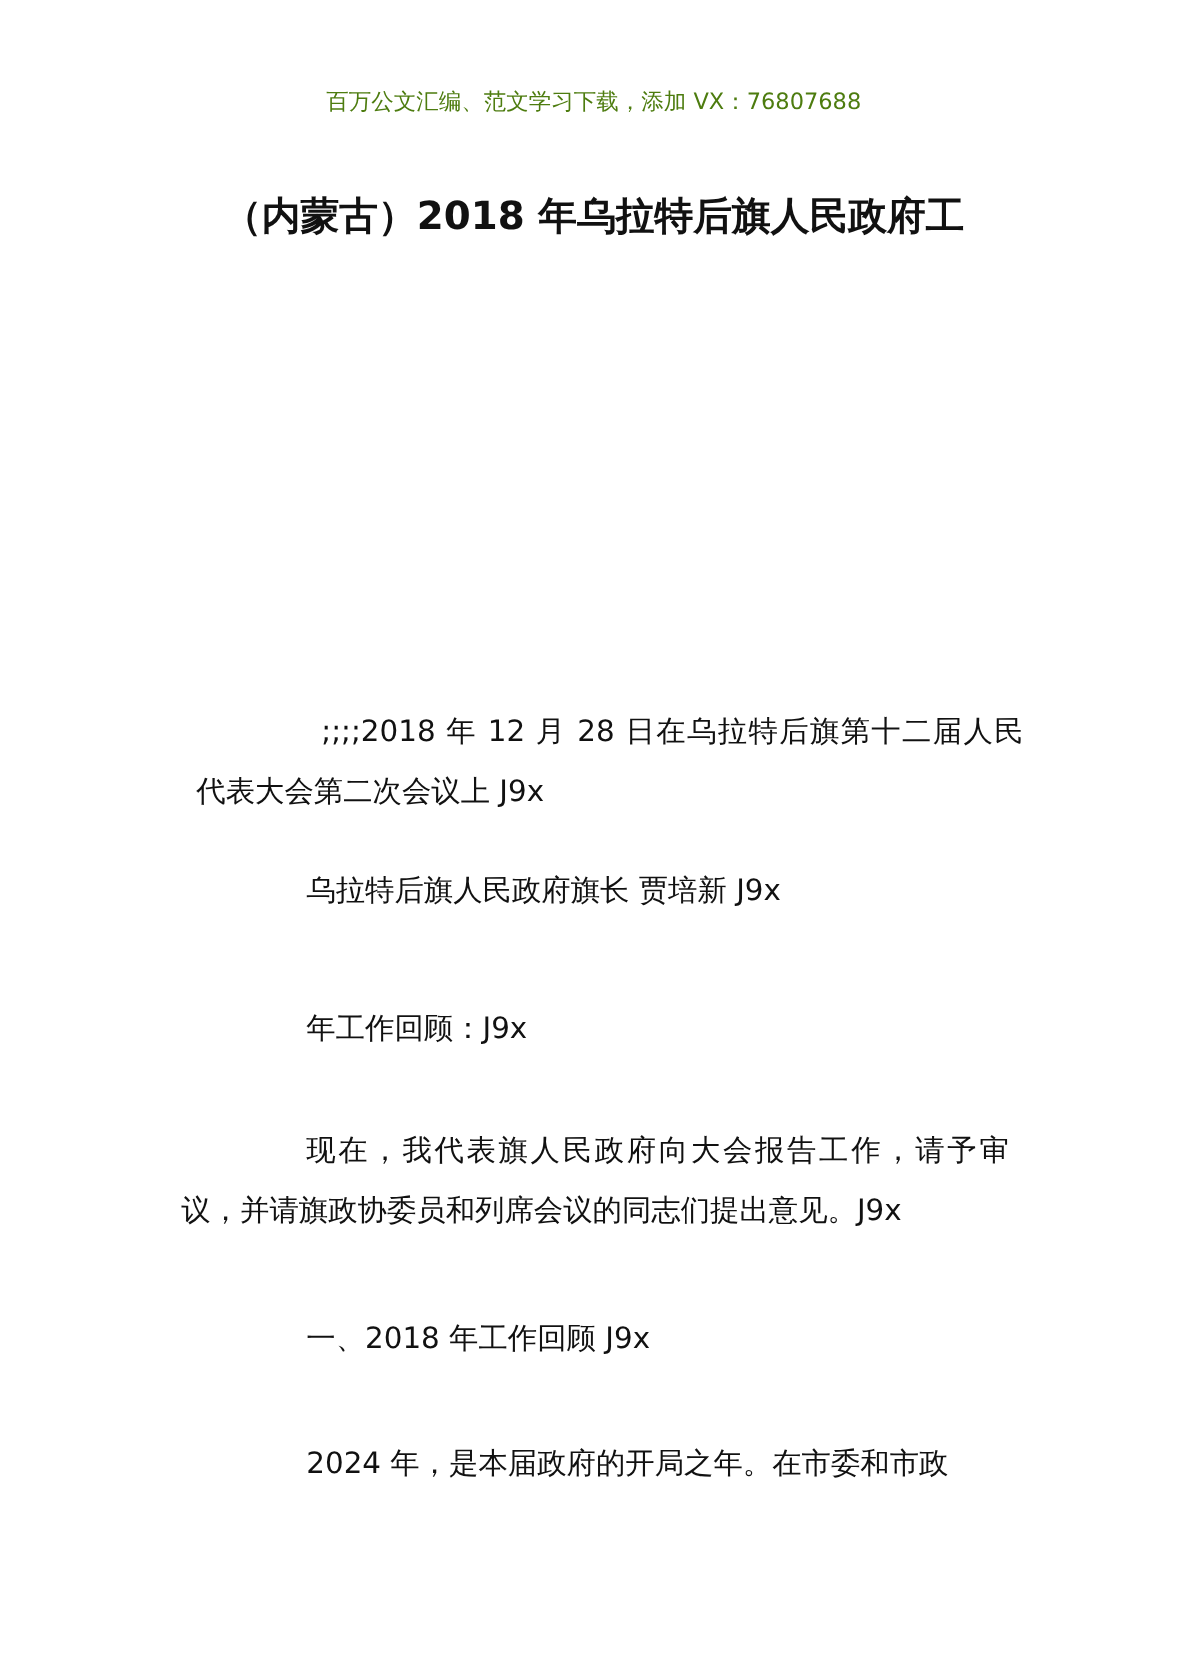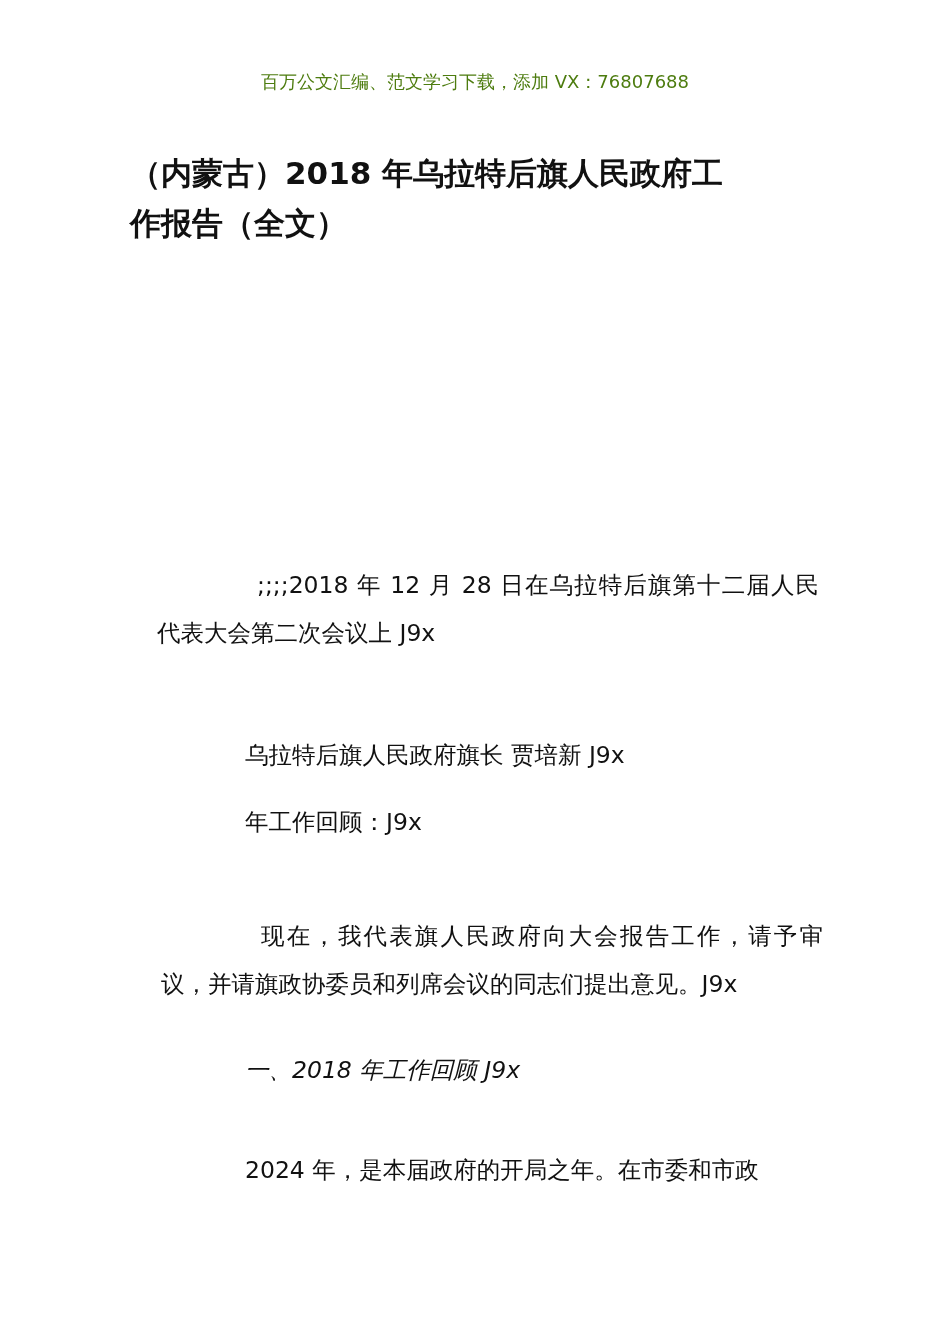--- a/index.html
+++ b/index.html
@@ -24,20 +24,21 @@
     font-size: 18px;
     line-height: 28px;
     color: #4d7c0f;
     letter-spacing: 0px;
   }
   .title {
     position: absolute;
     top: 148px;
     left: 130px;
     width: 690px;
+    text-align: center;
     font-family: "DejaVu Sans", "Liberation Sans", sans-serif;
     font-weight: bold;
     font-size: 31px;
     line-height: 50px;
     color: #111111;
   }
   .title .line { display: block; }
   .body {
     position: absolute;
     left: 145px;
@@ -56,23 +57,22 @@
     word-break: break-all;
   }
 </style>
 </head>
 <body>
 
 <div class="watermark">百万公文汇编、范文学习下载，添加 VX：76807688</div>
 
 <div class="title">
   <span class="line">（内蒙古）2018 年乌拉特后旗人民政府工</span>
-  <span class="line">作报告（全文）</span>
 </div>
 
 <div class="body" style="top:0;">
   <p class="para" style="top:549px; margin:12px;">;;;;2018 年 12 月 28 日在乌拉特后旗第十二届人民代表大会第二次会议上 J9x</p>
-  <p class="para" style="top:731px; margin:0;">乌拉特后旗人民政府旗长 贾培新 J9x</p>
+  <p class="para" style="top:688px; margin:0;">乌拉特后旗人民政府旗长 贾培新 J9x</p>
   <p class="para" style="top:798px; margin:0;">年工作回顾：J9x</p>
-  <p class="para" style="top:896px; margin:16px;">现在，我代表旗人民政府向大会报告工作，请予审议，并请旗政协委员和列席会议的同志们提出意见。J9x</p>
-  <p class="para" style="top:1046px; margin:0;font-style:italic;">一、2018 年工作回顾 J9x</p>
+  <p class="para" style="top:896px; margin:0;">现在，我代表旗人民政府向大会报告工作，请予审议，并请旗政协委员和列席会议的同志们提出意见。J9x</p>
+  <p class="para" style="top:1046px; margin:0;">一、2018 年工作回顾 J9x</p>
   <p class="para" style="top:1146px; margin:0;">2024 年，是本届政府的开局之年。在市委和市政</p>
 </div>
 
 </body></html>

